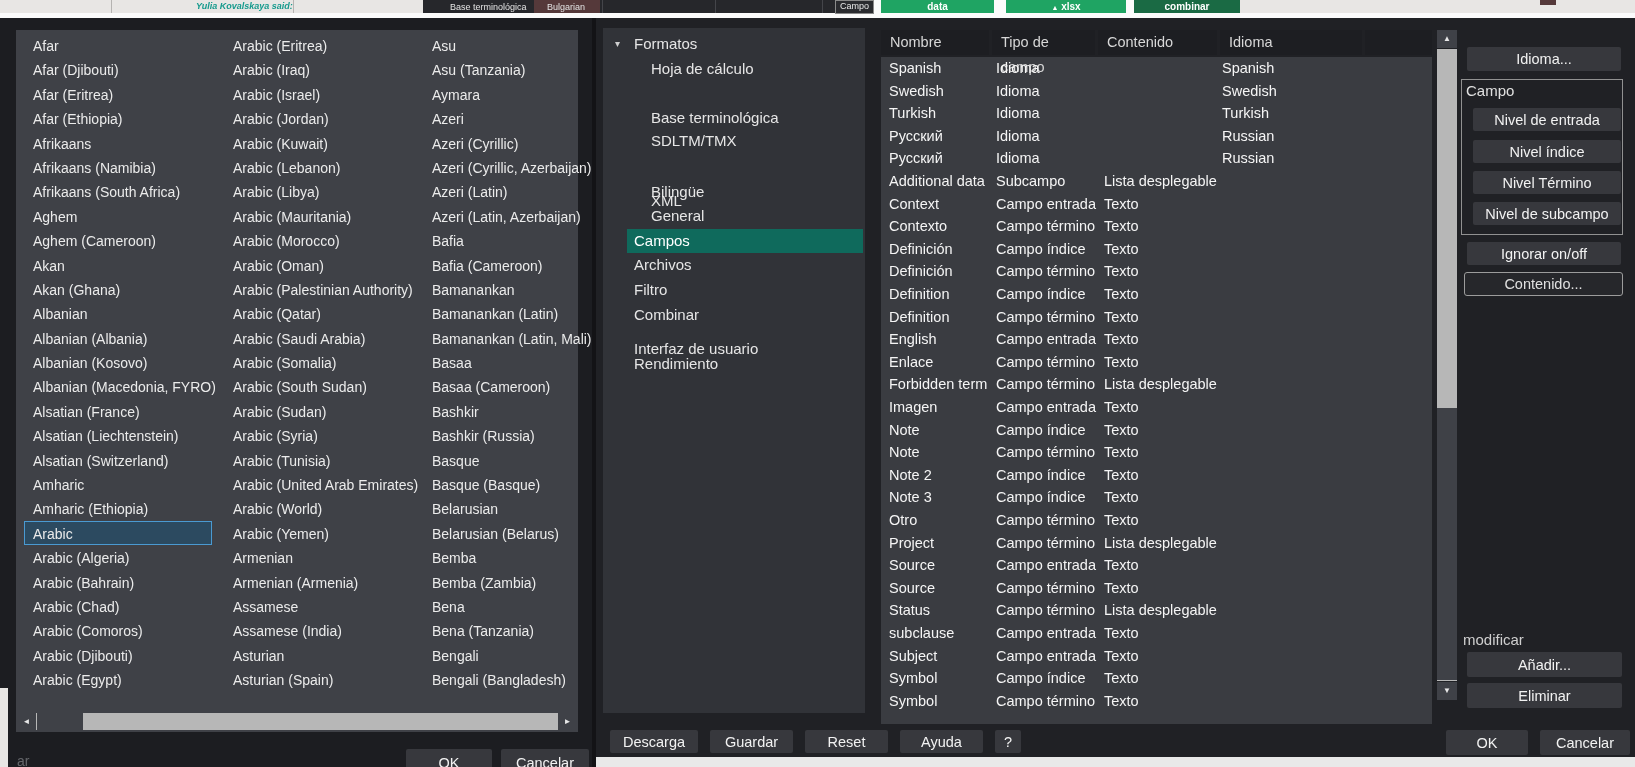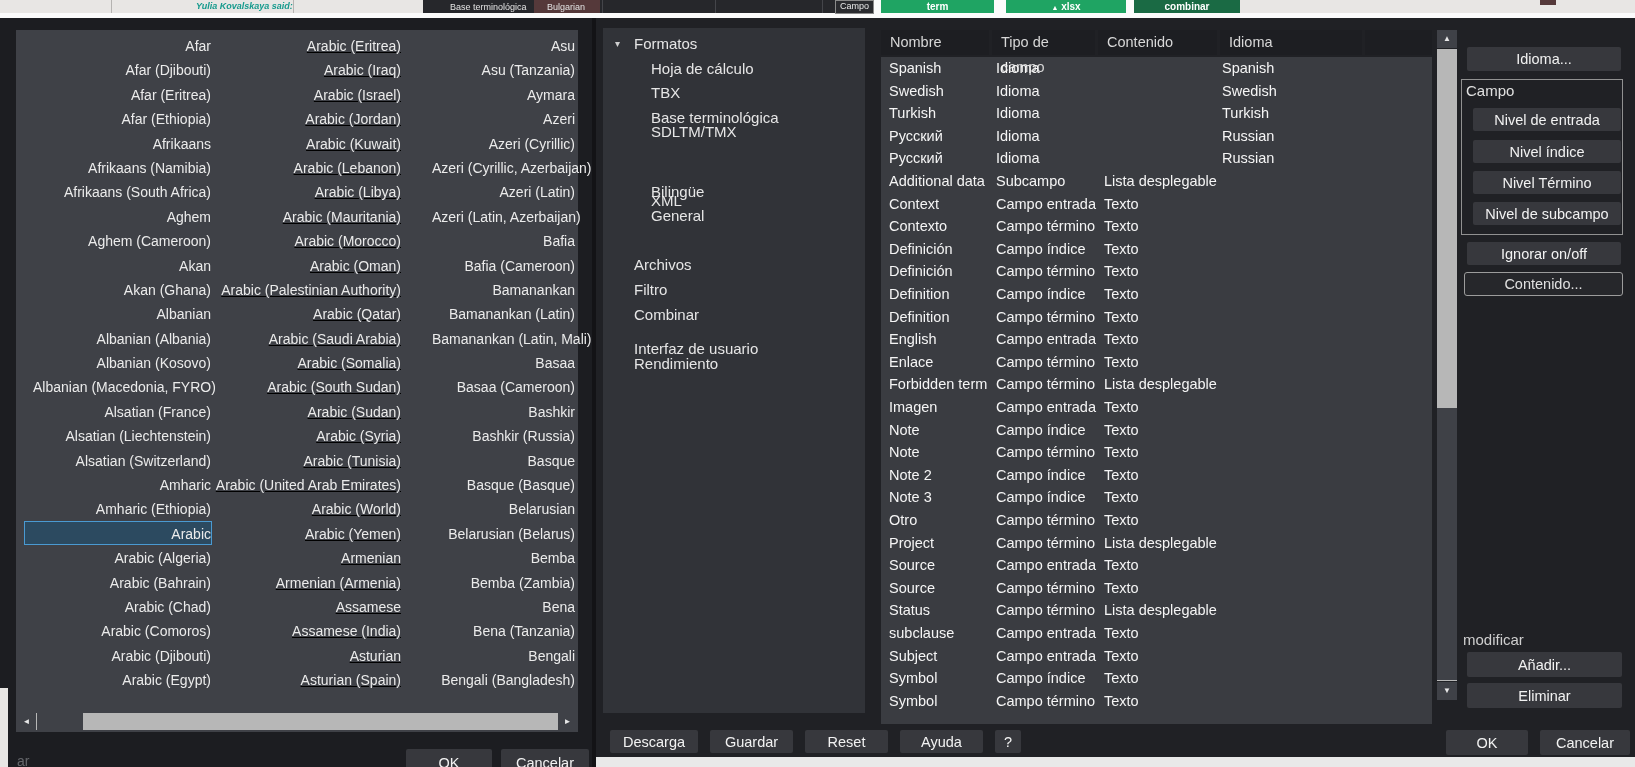--- a/index.html
+++ b/index.html
@@ -20,21 +20,21 @@
   .ts-green{top:0;height:13px;background:#1fa463;color:#fff;font-size:10px;font-weight:bold;
             text-align:center;line-height:13px;}
   .ts-green.dark{background:#1a6a44;}
   
   #left-dialog{left:0;top:18px;width:592px;height:749px;background:#1c1d21;}
   #right-dialog{left:596px;top:18px;width:1039px;height:739px;background:#202125;}
   #bottom-light{left:596px;top:757px;width:1039px;height:10px;background:#e9e9e9;}
   #left-white-sliver{left:0;top:688px;width:8px;height:79px;background:#e8e6e4;}
   
   #lang-list{left:16px;top:12px;width:562px;height:702px;background:#3f4147;}
-  .lang-col{position:absolute;top:3px;text-align:right;}
+  .lang-col{position:absolute;top:3px;}
   .lang-item{height:24.4px;line-height:24.4px;font-size:14px;color:#ebebeb;white-space:nowrap;
              padding-left:8px;border:1px solid transparent;box-sizing:border-box;}
   .lang-item.sel{background:#2c4a60;border:1px solid #4a9ad2;}
   
   .sb-btn{background:#3f4147;color:#e8e8e8;text-align:center;box-sizing:border-box;}
   .sb-track{background:#b7b7b7;}
   .sb-thumb{background:#3f4147;position:absolute;}
   #h-scroll{left:2px;top:683px;width:558px;height:17px;}
   #h-scroll .sb-btn{position:absolute;top:0;width:17px;height:17px;font-size:8px;line-height:17px;}
   #v-scroll{left:841px;top:12px;width:20px;height:670px;}
@@ -73,21 +73,21 @@
   <div class="abs ts-border" style="left:293px;"></div>
   <div class="abs ts-quote" style="left:196px;">Yulia Kovalskaya said:</div>
   <div class="abs ts-dark" style="left:423px;width:412px;"></div>
   <div class="abs ts-wtext" style="left:450px;">Base terminológica</div>
   <div class="abs ts-maroon" style="left:534px;width:66px;"></div>
   <div class="abs ts-wtext" style="left:547px;">Bulgarian</div>
   <div class="abs ts-darkborder" style="left:602px;"></div>
   <div class="abs ts-darkborder" style="left:715px;"></div>
   <div class="abs ts-darkborder" style="left:822px;"></div>
   <div class="abs ts-campo" style="left:835px;">Campo</div>
-  <div class="abs ts-green" style="left:881px;width:113px;">term</div>
+  <div class="abs ts-green" style="left:881px;width:113px;">data</div>
   <div class="abs ts-green" style="left:1006px;width:120px;">
     <span style="font-size:7px;">▲</span>
     <span>xlsx</span>
   </div>
   <div class="abs ts-green dark" style="left:1134px;width:106px;">combinar</div>
   <div class="abs ts-light" style="left:1240px;width:395px;"></div>
   <div class="abs ts-maroon" style="left:1540px;width:16px;height:5px;"></div>
 </div>
 
 <div class="abs" id="left-dialog">
@@ -121,21 +121,21 @@
         <div class="lang-item">Amharic</div>
         <div class="lang-item">Amharic (Ethiopia)</div>
         <div class="lang-item sel">Arabic</div>
         <div class="lang-item">Arabic (Algeria)</div>
         <div class="lang-item">Arabic (Bahrain)</div>
         <div class="lang-item">Arabic (Chad)</div>
         <div class="lang-item">Arabic (Comoros)</div>
         <div class="lang-item">Arabic (Djibouti)</div>
         <div class="lang-item">Arabic (Egypt)</div>
       </div>
-      <div class="lang-col" style="left: 188px; width: 198px; text-decoration: underline;">
+      <div class="lang-col" style="left: 208px; width: 198px;">
         <div class="lang-item">Arabic (Eritrea)</div>
         <div class="lang-item">Arabic (Iraq)</div>
         <div class="lang-item">Arabic (Israel)</div>
         <div class="lang-item">Arabic (Jordan)</div>
         <div class="lang-item">Arabic (Kuwait)</div>
         <div class="lang-item">Arabic (Lebanon)</div>
         <div class="lang-item">Arabic (Libya)</div>
         <div class="lang-item">Arabic (Mauritania)</div>
         <div class="lang-item">Arabic (Morocco)</div>
         <div class="lang-item">Arabic (Oman)</div>
@@ -191,26 +191,26 @@
   <div class="abs btn" style="left:406px;top:731px;width:86px;height:28px;">OK</div>
   <div class="abs btn" style="left:501px;top:731px;width:88px;height:28px;">Cancelar</div>
 </div>
 <div class="abs" id="left-white-sliver"></div>
 
 <div class="abs" id="right-dialog">
 
   <div class="abs" id="tree-panel">
       <div class="tree-item lvl0" style="top: 4px;">Formatos<span class="tree-arrow">▾</span></div>
       <div class="tree-item lvl1" style="top: 28.6px;">Hoja de cálculo</div>
-      <div class="tree-item lvl1" style="top: 53.2px;">TBX</div>
       <div class="tree-item lvl1" style="top: 77.8px;">Base terminológica</div>
-      <div class="tree-item lvl1" style="top: 92px;">SDLTM/TMX</div>
+      <div class="tree-item lvl1" style="top: 101px;">SDLTM/TMX</div>
       <div class="tree-item lvl1" style="top: 127px; margin-top: 34px;">XML</div>
       <div class="tree-item lvl1" style="top: 151.6px;">Bilingüe</div>
       <div class="tree-item lvl1" style="top: 176.2px;">General</div>
+      <div class="tree-item lvl0 sel" style="top: 200.8px;">Campos</div>
       <div class="tree-item lvl0" style="top: 225.4px;">Archivos</div>
       <div class="tree-item lvl0" style="top: 250px;">Filtro</div>
       <div class="tree-item lvl0" style="top: 274.6px;">Combinar</div>
       <div class="tree-item lvl0" style="top: 309px;">Interfaz de usuario</div>
       <div class="tree-item lvl0" style="top: 323.8px;">Rendimiento</div>
     </div>
 
   <div class="abs" id="field-table">
     <div id="table-body-bg"></div>
     <div id="table-header">

